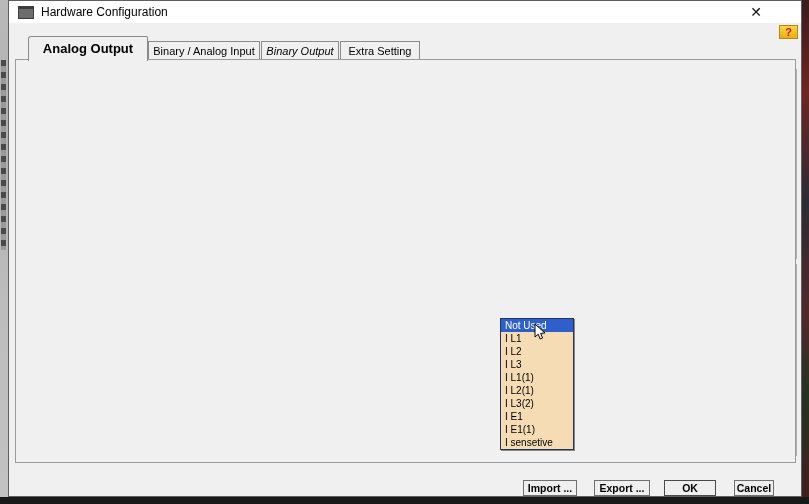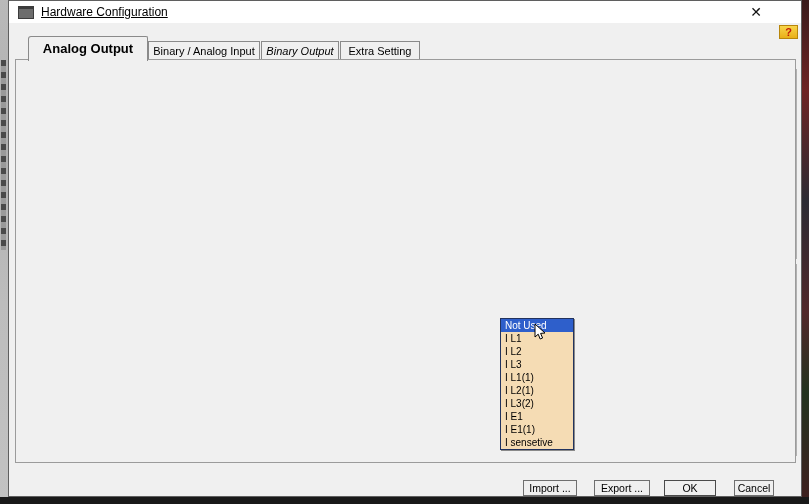--- a/index.html
+++ b/index.html
@@ -14,21 +14,21 @@
     background:linear-gradient(180deg,#3a1c1c 0%,#6e2424 18%,#2c2c34 40%,#51282a 62%,#23331f 78%,#401f1f 100%);}
   .bg-bottom{position:absolute;left:0;bottom:0;width:809px;height:7px;background:#191919;}
 
   
   .dialog{position:absolute;left:8px;top:0;width:794px;height:497px;background:#f0f0f0;
     border:1px solid #5f5f5f;box-sizing:border-box;}
   .titlebar{position:absolute;left:0;top:0;width:100%;height:22px;background:#ffffff;
     display:flex;align-items:center;}
   .app-icon{width:14px;height:11px;margin-left:9px;background:#6d6d6d;border:1px solid #3c3c3c;
     box-shadow:inset 0 2px 0 #3c3c3c;}
-  .title{margin-left:7px;font-size:12px;color:#000;text-decoration:underline;}
+  .title{margin-left:7px;font-size:12px;color:#000;}
   .close-btn{position:absolute;left:736px;top:1px;width:22px;height:20px;text-align:center;
     font-size:14px;line-height:20px;color:#111;cursor:default;}
   .help-btn{position:absolute;left:770px;top:24px;width:19px;height:14px;
     background:linear-gradient(180deg,#f8d54a,#e9af18);border:1px solid #b8860b;box-sizing:border-box;
     color:#c21807;font-weight:bold;font-size:11px;text-align:center;line-height:12px;}
 
   
   .tab{position:absolute;box-sizing:border-box;background:#f0f0f0;
     border:1px solid #8a8a8a;border-bottom:none;text-align:center;color:#000;}
   .tab.active{left:19px;top:35px;width:120px;height:25px;font-size:13px;font-weight:bold;
@@ -81,21 +81,21 @@
 
   
   .dropdown{position:absolute;left:36px;top:39px;width:74px;background:#f5dcb4;
     border:1px solid #22335e;box-shadow:1px 1px 0 #8a8a8a;z-index:10;box-sizing:border-box;}
   .dropdown .di{font-size:10px;line-height:13px;padding-left:4px;color:#000;white-space:nowrap;}
   .dropdown .di.hl{background:#2e5fcb;color:#fff;}
   .cursor{position:absolute;left:70px;top:44px;z-index:11;}
 
   
   .btn{position:absolute;top:479px;height:16px;background:#efefef;border:1px solid #6f6f6f;
-    box-sizing:border-box;font-size:10.5px;text-align:center;line-height:14px;color:#000;}
+    box-sizing:border-box;font-size:10.5px;text-align:center;line-height:14px;color:#000;font-weight:bold;}
   .btn-import{left:514px;width:54px;} .btn-export{left:585px;width:56px;}
   .btn-ok{left:655px;width:52px;border:1px solid #4a4a4a;} .btn-cancel{left:725px;width:40px;}
 
   svg text{font-family:"Liberation Sans",sans-serif;}
 </style>
 </head>
 <body>
 
 <div class="bg-left"></div>
 <div class="bg-right"></div>

